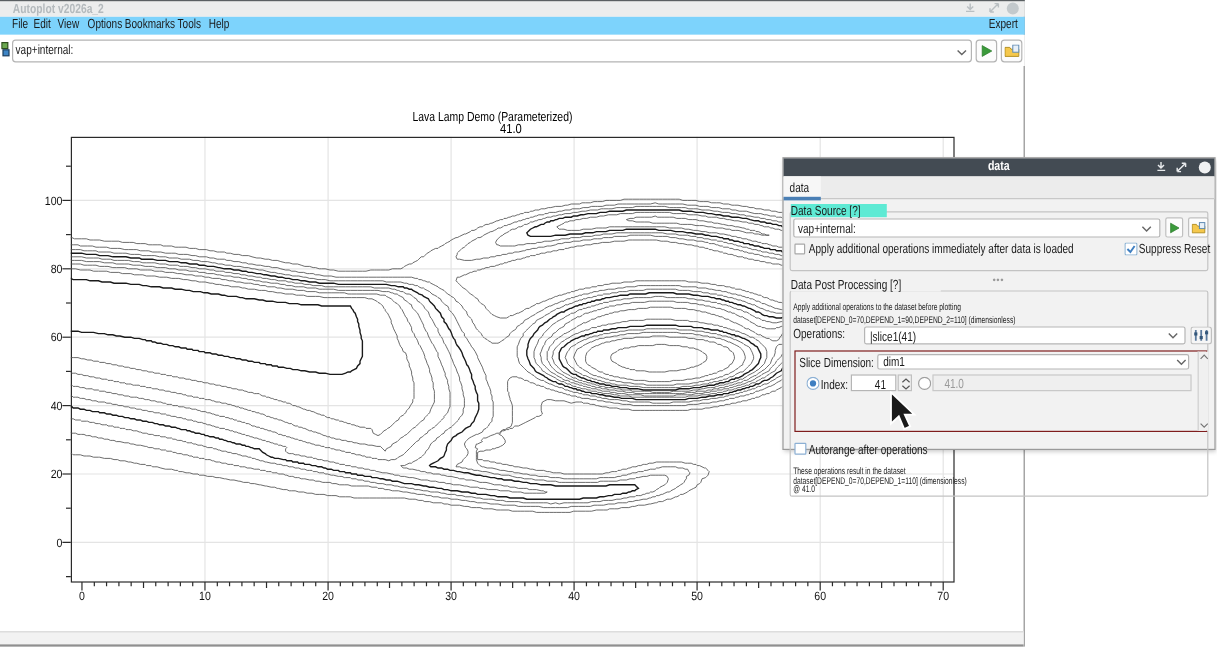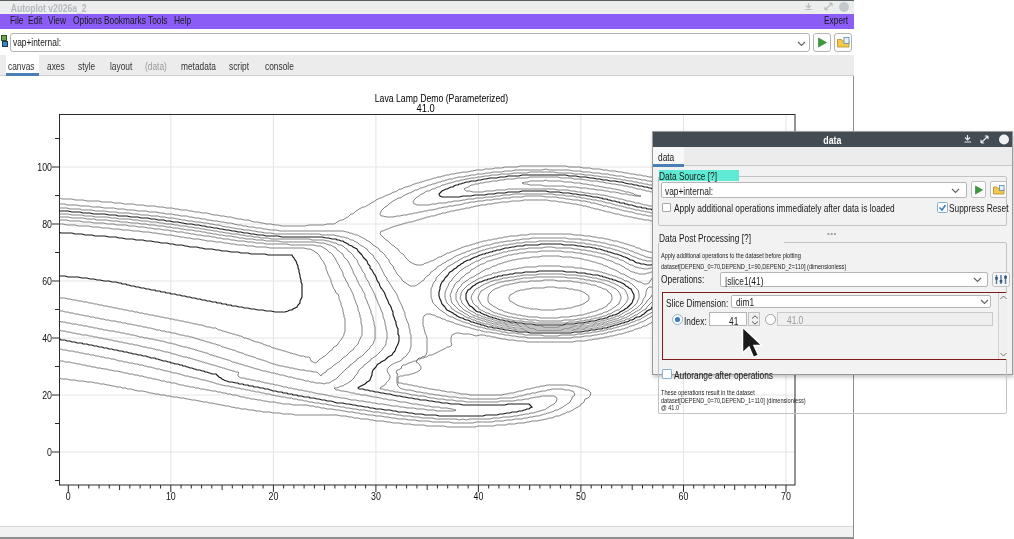--- a/index.html
+++ b/index.html
@@ -10,21 +10,21 @@
 <body>
 
 <div class="abs" style="left:0;top:0;width:854px;height:539px;border-right:1px solid #8f8f8f">
   <div class="abs" style="left:0;top:0;width:854px;height:14px;background:#eceded;border-top:1px solid #5a5f62"></div>
   <div class="abs" style="left:0;top:1px;width:854px;height:13px;line-height:11.5px"><span style="font-size:11px;font-weight:bold;color:#b4babd;display:inline-block;transform:scaleX(0.78)">Autoplot v2026a_2</span></div>
   <svg class="abs" style="left:800px;top:0" width="54" height="14">
     <path d="M8.5 3 v4 M6 5.5 l2.5 2.5 2.5-2.5 M5 9.5 h7" stroke="#b9bfc2" stroke-width="1.2" fill="none"></path>
     <path d="M25 10 l7-7 M25 10 v-3.2 M25 10 h3.2 M32 3 v3.2 M32 3 h-3.2" stroke="#b9bfc2" stroke-width="1.2" fill="none"></path>
     <circle cx="44" cy="7" r="5" fill="#c3c9cc"></circle>
   </svg>
-  <div class="abs" style="left:0;top:14px;width:854px;height:15px;background:#8b5cf6">
+  <div class="abs" style="left:0;top:14px;width:854px;height:15px;background:#7dd3fc">
     <span class="t" style="left:10px;top:0px">File</span>
     <span class="t" style="left:28px;top:0px">Edit</span>
     <span class="t" style="left:48px;top:0px">View</span>
     <span class="t" style="left:73px;top:0px">Options</span>
     <span class="t" style="left:104px;top:0px">Bookmarks</span>
     <span class="t" style="left:148px;top:0px">Tools</span>
     <span class="t" style="left:174px;top:0px">Help</span>
     <span class="t" style="left:824px;top:0px">Expert</span>
   </div>
   <div class="abs" style="left:0;top:29px;width:854px;height:26px;background:#fff">
@@ -42,36 +42,24 @@
           <path d="M1.5 1 L9.5 5.5 L1.5 10 Z" fill="#3a9a3a" stroke="#2a7a2a" stroke-width="0.6"></path>
         </svg>
     </div>
     <div class="abs" style="left:834px;top:4px;width:18px;height:19px;background:#fcfcfc;border:1px solid #b4b4b4;border-radius:3px">
       <svg class="abs" style="left:2px;top:3px" width="13" height="11">
         <path d="M0.5 2.5 h4 l1 1.5 h6.5 v6 h-11.5 z" fill="#f5c84c" stroke="#b38f21" stroke-width="0.8"></path>
         <rect x="7" y="0.5" width="5" height="6" fill="#e8f0f8" stroke="#5a87b0" stroke-width="0.8"></rect>
       </svg>
     </div>
   </div>
-  <div class="abs" style="left:0;top:55px;width:854px;height:21px;background:#ececec;border-bottom:1px solid #cfcfcf">
-    <div class="abs" style="left:6px;top:0;width:33px;height:18px;background:#fff"></div>
-    <div class="abs" style="left:6px;top:18px;width:33px;height:3px;background:#4a7fb5"></div>
-    <span class="t" style="left:8px;top:5px;color:#333">canvas</span>
-    <span class="t" style="left:47px;top:5px;color:#333">axes</span>
-    <span class="t" style="left:78px;top:5px;color:#333">style</span>
-    <span class="t" style="left:110px;top:5px;color:#333">layout</span>
-    <span class="t" style="left:145px;top:5px;color:#9a9a9a">(data)</span>
-    <span class="t" style="left:181px;top:5px;color:#333">metadata</span>
-    <span class="t" style="left:229px;top:5px;color:#333">script</span>
-    <span class="t" style="left:265px;top:5px;color:#333">console</span>
-  </div>
   <div class="abs" style="left:0;top:526px;width:853px;height:13px;background:#f2f2f2;border-top:1px solid #d8d8d8"></div>
   <div class="abs" style="left:0;top:537px;width:853px;height:2px;background:#8f8f8f"></div>
 </div>
-<div class="abs" style="left:326px;top:88px;width:200px;text-align:right"><span style="font-size:11px;color:#000;display:inline-block;transform:scaleX(0.79)">Lava Lamp Demo (Parameterized)</span></div>
+<div class="abs" style="left:326px;top:88px;width:200px;text-align:left"><span style="font-size:11px;color:#000;display:inline-block;transform:scaleX(0.79)">Lava Lamp Demo (Parameterized)</span></div>
 <div class="abs" style="left:326px;top:98px;width:200px;text-align:center"><span style="font-size:11px;color:#000;display:inline-block;transform:scaleX(0.85)">41.0</span></div>
 <svg class="abs" style="left:0;top:0" width="1014" height="539">
 <line x1="170.8" y1="114" x2="170.8" y2="485" stroke="#e4e4e4" stroke-width="1"></line>
 <line x1="273.4" y1="114" x2="273.4" y2="485" stroke="#e4e4e4" stroke-width="1"></line>
 <line x1="375.9" y1="114" x2="375.9" y2="485" stroke="#e4e4e4" stroke-width="1"></line>
 <line x1="478.4" y1="114" x2="478.4" y2="485" stroke="#e4e4e4" stroke-width="1"></line>
 <line x1="580.9" y1="114" x2="580.9" y2="485" stroke="#e4e4e4" stroke-width="1"></line>
 <line x1="683.5" y1="114" x2="683.5" y2="485" stroke="#e4e4e4" stroke-width="1"></line>
 <line x1="786.0" y1="114" x2="786.0" y2="485" stroke="#e4e4e4" stroke-width="1"></line>
 <line x1="59" y1="452.0" x2="795" y2="452.0" stroke="#e4e4e4" stroke-width="1"></line>

